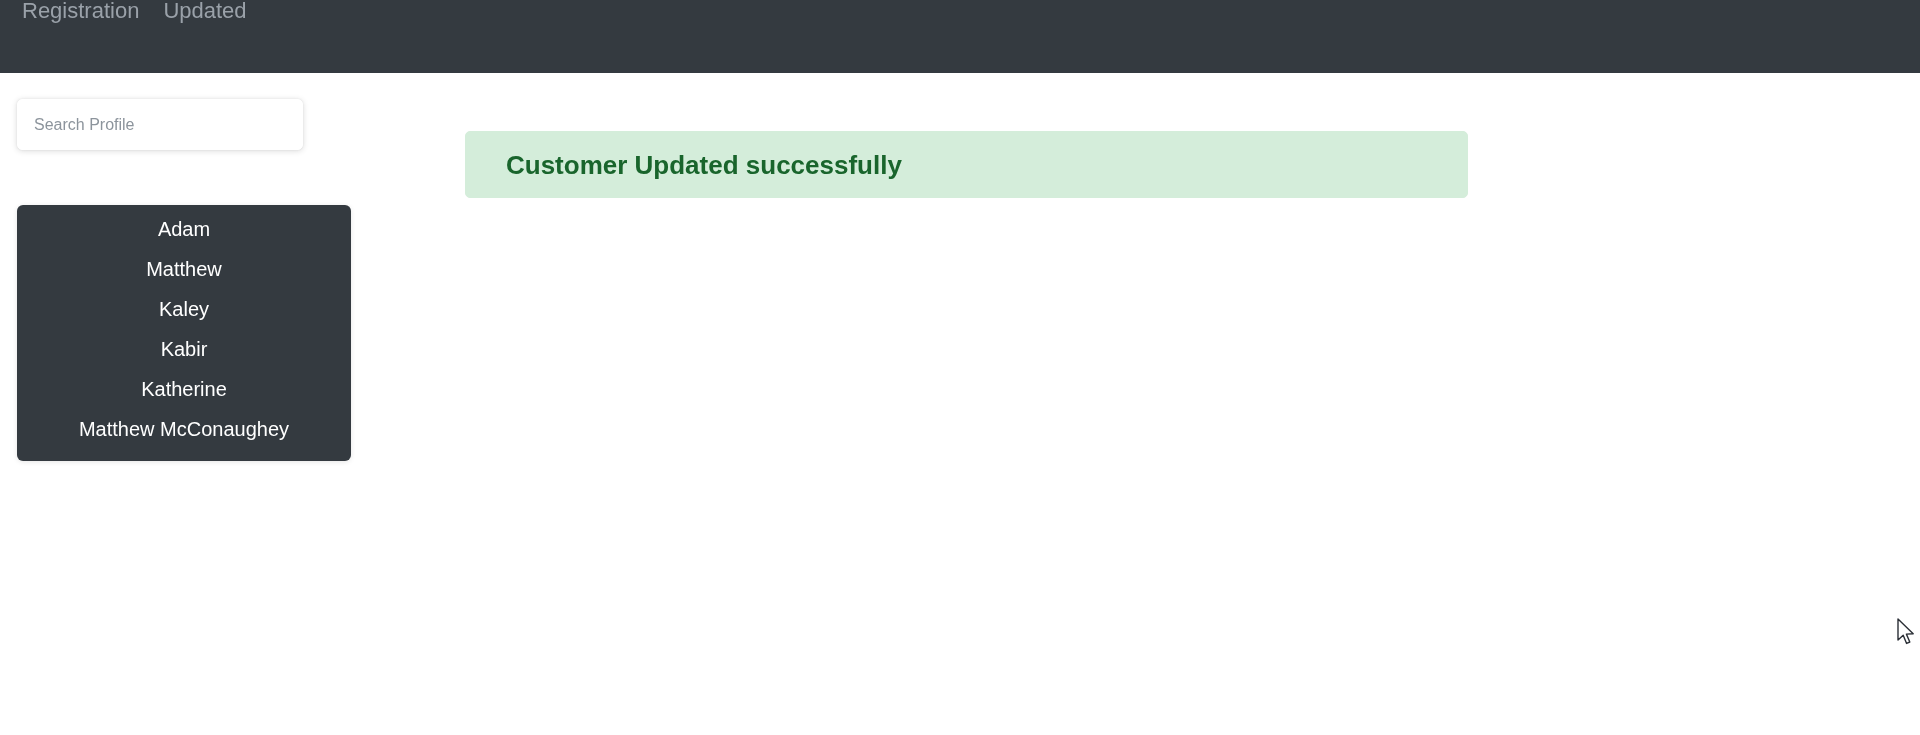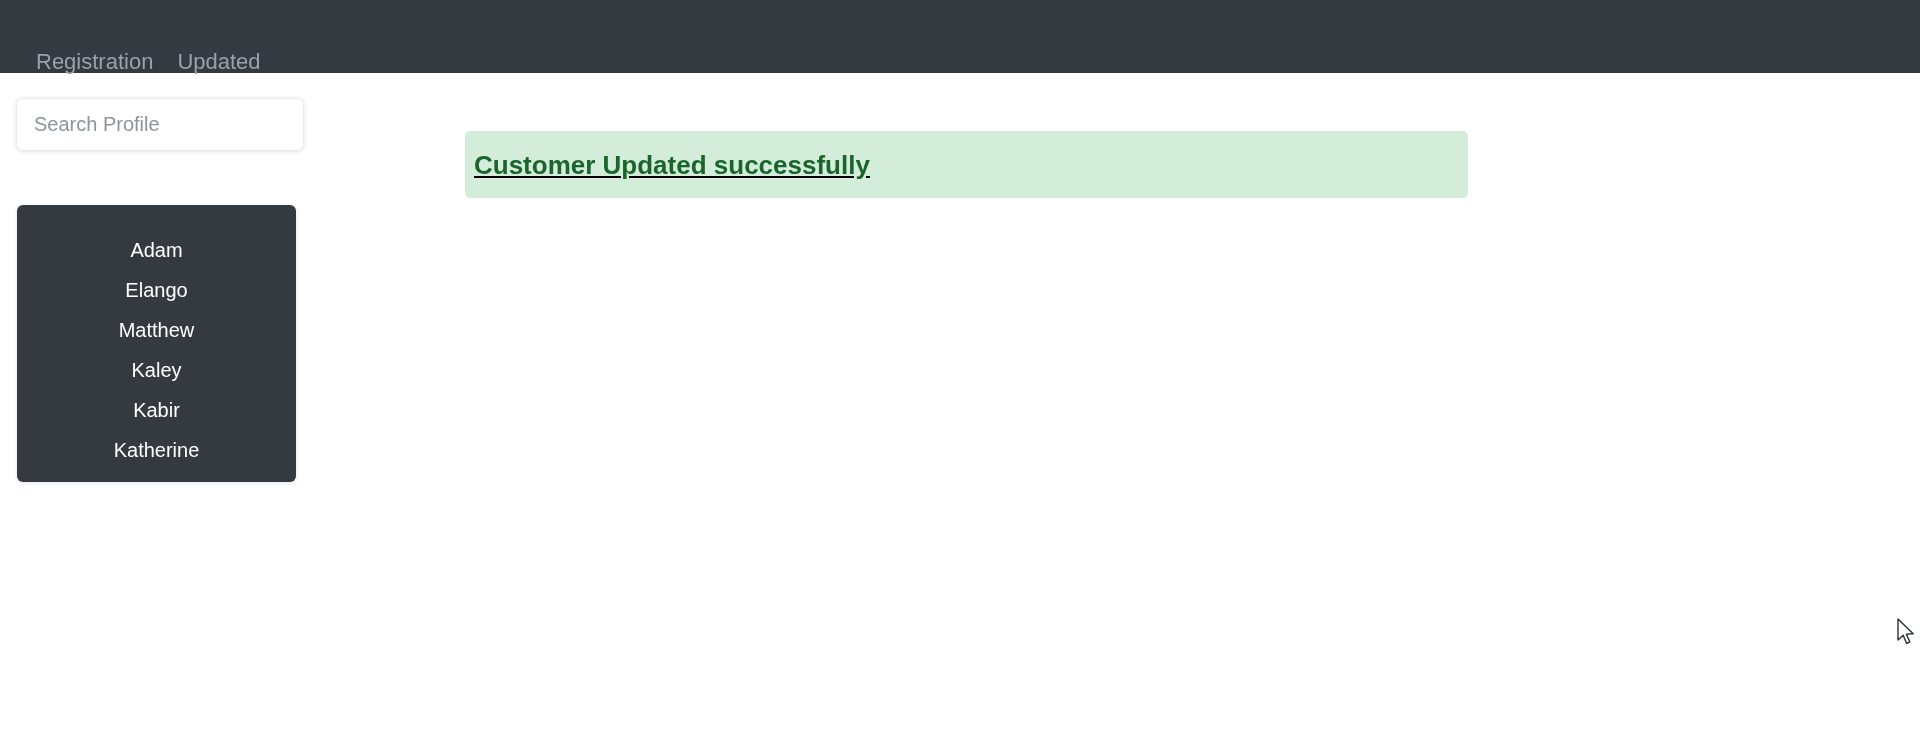--- a/index.html
+++ b/index.html
@@ -13,22 +13,22 @@
   }
 
   
   #navbar {
     position: absolute;
     top: 0; left: 0;
     width: 1920px;
     height: 73px;
     background: #343a40;
     display: flex;
-    align-items: flex-end;
-    padding-left: 36px;
+    align-items: flex-start;
+    padding-left: 22px;
   }
   .nav-link {
     color: #9aa1a9;
     font-size: 22px;
     line-height: 1;
     margin-right: 24px;
     text-decoration: none;
     white-space: nowrap;
     cursor: pointer;
   }
@@ -46,34 +46,34 @@
     top: 26px;
     left: 17px;
     width: 286px;
     height: 51px;
     background: #ffffff;
     border: 1px solid #ffffff;
     border-radius: 5px;
     box-shadow: 0 1px 6px rgba(0,0,0,0.14), 0 0 2px rgba(0,0,0,0.08);
     padding: 0 16px;
     font-family: "Liberation Sans", sans-serif;
-    font-size: 20px;
+    font-size: 16px;
     color: #495057;
     outline: none;
   }
   #search-input::placeholder { color: #8c949c; }
 
   #profile-list {
     position: absolute;
     top: 132px;
     left: 17px;
-    width: 279px;
+    width: 334px;
     background: #343a40;
     border-radius: 6px;
-    padding: 25px 0 12px 0;
+    padding: 4px 0 12px 0;
     box-shadow: 0 1px 5px rgba(0,0,0,0.10);
     list-style: none;
   }
   .profile-item {
     color: #ffffff;
     font-size: 20px;
     line-height: 1;
     text-align: center;
     padding: 10px 6px;
     white-space: nowrap;
@@ -93,22 +93,21 @@
     position: absolute;
     top: 58px;
     left: 135px;
     width: 1003px;
     height: 67px;
     background: #d4edda;
     border: 1px solid #d4edda;
     border-radius: 5px;
     display: flex;
     align-items: center;
-    padding-left: 8px;
-    text-decoration: underline;
+    padding-left: 40px;
   }
   #alert-text {
     color: #19652c;
     font-size: 26px;
     font-weight: bold;
     line-height: 1;
     white-space: nowrap;
   }
 
   
@@ -128,25 +127,25 @@
   <a class="nav-link">Registration</a>
   <a class="nav-link">Updated</a>
 </nav>
 
 <div id="left-column">
 
   <input id="search-input" type="text" placeholder="Search Profile" style="">
 
   <ul id="profile-list">
     <li class="profile-item">Adam</li>
-    <li class="profile-item">Elango</li>
     <li class="profile-item">Matthew</li>
     <li class="profile-item">Kaley</li>
     <li class="profile-item">Kabir</li>
     <li class="profile-item">Katherine</li>
+    <li class="profile-item">Matthew McConaughey</li>
   </ul>
 
 </div>
 
 <div id="main-content">
   <div id="success-alert">
     <span id="alert-text">Customer Updated successfully</span>
   </div>
 </div>
 

